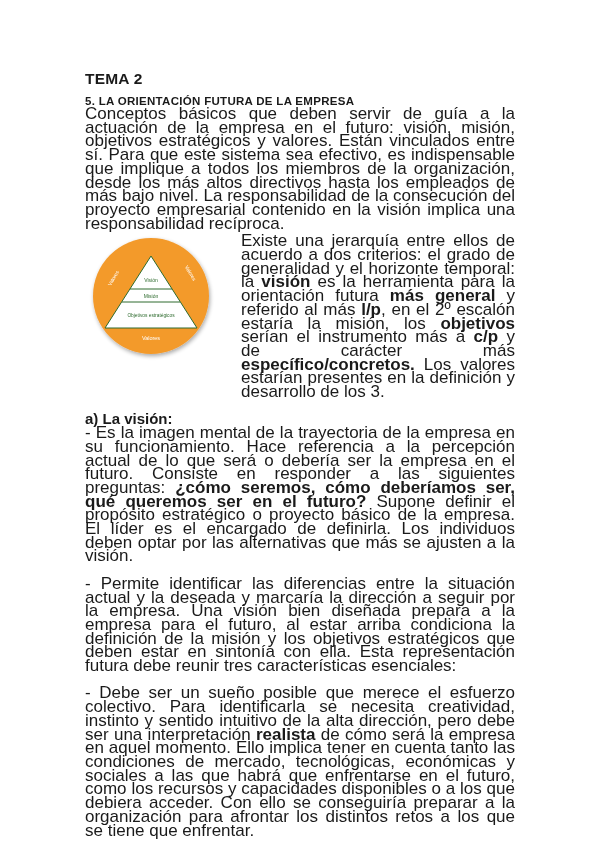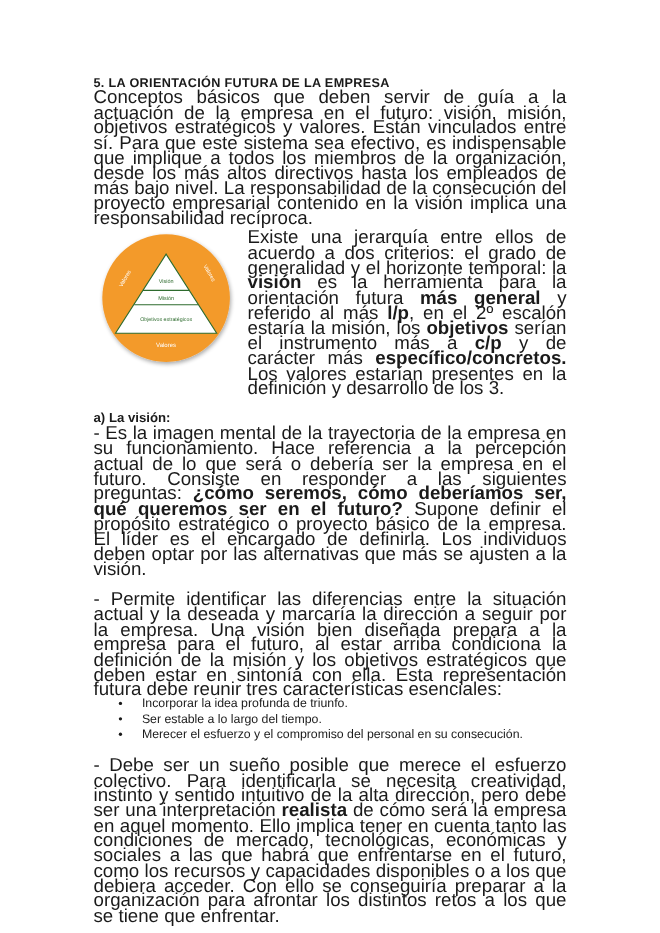--- a/index.html
+++ b/index.html
@@ -3,32 +3,33 @@
 <meta charset="utf-8">
 <style>
   html, body { margin: 0; padding: 0; background: #ffffff; }
   body { width: 600px; height: 848px; position: relative; overflow: hidden;
          font-family: "Liberation Sans", sans-serif; color: #1a1a1a; }
   .page { position: absolute; left: 85px; top: 70px; width: 430px; }
   .tema { font-weight: bold; font-size: 15.5px; margin: 0 0 7px 0; letter-spacing: 0.2px; }
   .h1 { font-weight: bold; font-size: 11.5px; margin: 0; letter-spacing: 0.3px; }
   p { margin: 0; font-size: 17px; line-height: 13.7px; text-align: justify; }
   .gap { height: 13.7px; }
-  .sub { font-weight: bold; font-size: 12px; margin: 0; line-height: 13.7px; }
+  .sub { font-weight: bold; font-size: 15px; margin: 0; line-height: 13.7px; }
   .float-wrap { display: flex; gap: 0; margin-top: 4px; }
   .diagram { width: 140px; height: 128px; flex: 0 0 140px; position: relative; }
-  .float-text { flex: 1; }
+  .float-text { flex: 1; margin-left: 16px; }
   ul { margin: 0; padding: 0 0 0 36px; font-size: 11.2px; line-height: 13.7px; }
   ul li { padding-left: 8px; }
   b { font-weight: bold; }
 </style>
 </head>
 <body>
 
 <div class="page">
+  <div class="tema">TEMA 2</div>
   <div class="h1">5.  LA ORIENTACIÓN FUTURA DE LA EMPRESA</div>
   <p>Conceptos básicos que deben servir de guía a la actuación de la empresa en el futuro: visión, misión, objetivos estratégicos y valores. Están vinculados entre sí. Para que este sistema sea efectivo, es indispensable que implique a todos los miembros de la organización, desde los más altos directivos hasta los empleados de más bajo nivel. La responsabilidad de la consecución del proyecto empresarial contenido en la visión implica una responsabilidad recíproca.</p>
 
   <div class="float-wrap">
     <div class="diagram">
       <svg width="140" height="128" viewBox="0 0 140 128">
         <defs>
           <filter id="sh" x="-10%" y="-10%" width="130%" height="130%">
             <feGaussianBlur in="SourceAlpha" stdDeviation="2"></feGaussianBlur>
             <feOffset dx="1" dy="2"></feOffset>
@@ -54,22 +55,17 @@
       </svg>
     </div>
     <p class="float-text"><span>Existe una jerarquía entre ellos de acuerdo a dos criterios: el grado de generalidad y el horizonte temporal: la </span><b>visión</b><span> es la herramienta para la orientación futura </span><b>más general</b><span> y referido al más </span><b>l/p</b><span>, en el 2º escalón estaría la misión, los </span><b>objetivos</b><span> serían el instrumento más a </span><b>c/p</b><span> y de carácter más </span><b>específico/concretos.</b><span> Los valores estarían presentes en la definición y desarrollo de los 3.</span></p>
   </div>
 
   <div class="gap"></div>
   <div class="sub">a) La visión:</div>
   <p><span>- Es la imagen mental de la trayectoria de la empresa en su funcionamiento. Hace referencia a la percepción actual de lo que será o debería ser la empresa en el futuro. Consiste en responder a las siguientes preguntas: </span><b>¿cómo seremos, cómo deberíamos ser, qué queremos ser en el futuro?</b><span> Supone definir el propósito estratégico o proyecto básico de la empresa. El líder es el encargado de definirla. Los individuos deben optar por las alternativas que más se ajusten a la visión.</span></p>
   <div class="gap"></div>
   <p>- Permite identificar las diferencias entre la situación actual y la deseada y marcaría la dirección a seguir por la empresa. Una visión bien diseñada prepara a la empresa para el futuro, al estar arriba condiciona la definición de la misión y los objetivos estratégicos que deben estar en sintonía con ella. Esta representación futura debe reunir tres características esenciales:</p>
-  <ul>
-    <li>Incorporar la idea profunda de triunfo.</li>
-    <li>Ser estable a lo largo del tiempo.</li>
-    <li>Merecer el esfuerzo y el compromiso del personal en su consecución.</li>
-  </ul>
   <div class="gap"></div>
   <p><span>- Debe ser un sueño posible que merece el esfuerzo colectivo. Para identificarla se necesita creatividad, instinto y sentido intuitivo de la alta dirección, pero debe ser una interpretación </span><b>realista</b><span> de cómo será la empresa en aquel momento. Ello implica tener en cuenta tanto las condiciones de mercado, tecnológicas, económicas y sociales a las que habrá que enfrentarse en el futuro, como los recursos y capacidades disponibles o a los que debiera acceder. Con ello se conseguiría preparar a la organización para afrontar los distintos retos a los que se tiene que enfrentar.</span></p>
   <div class="gap"></div>
   <div class="gap"></div>
 </div>
 
 </body></html>

